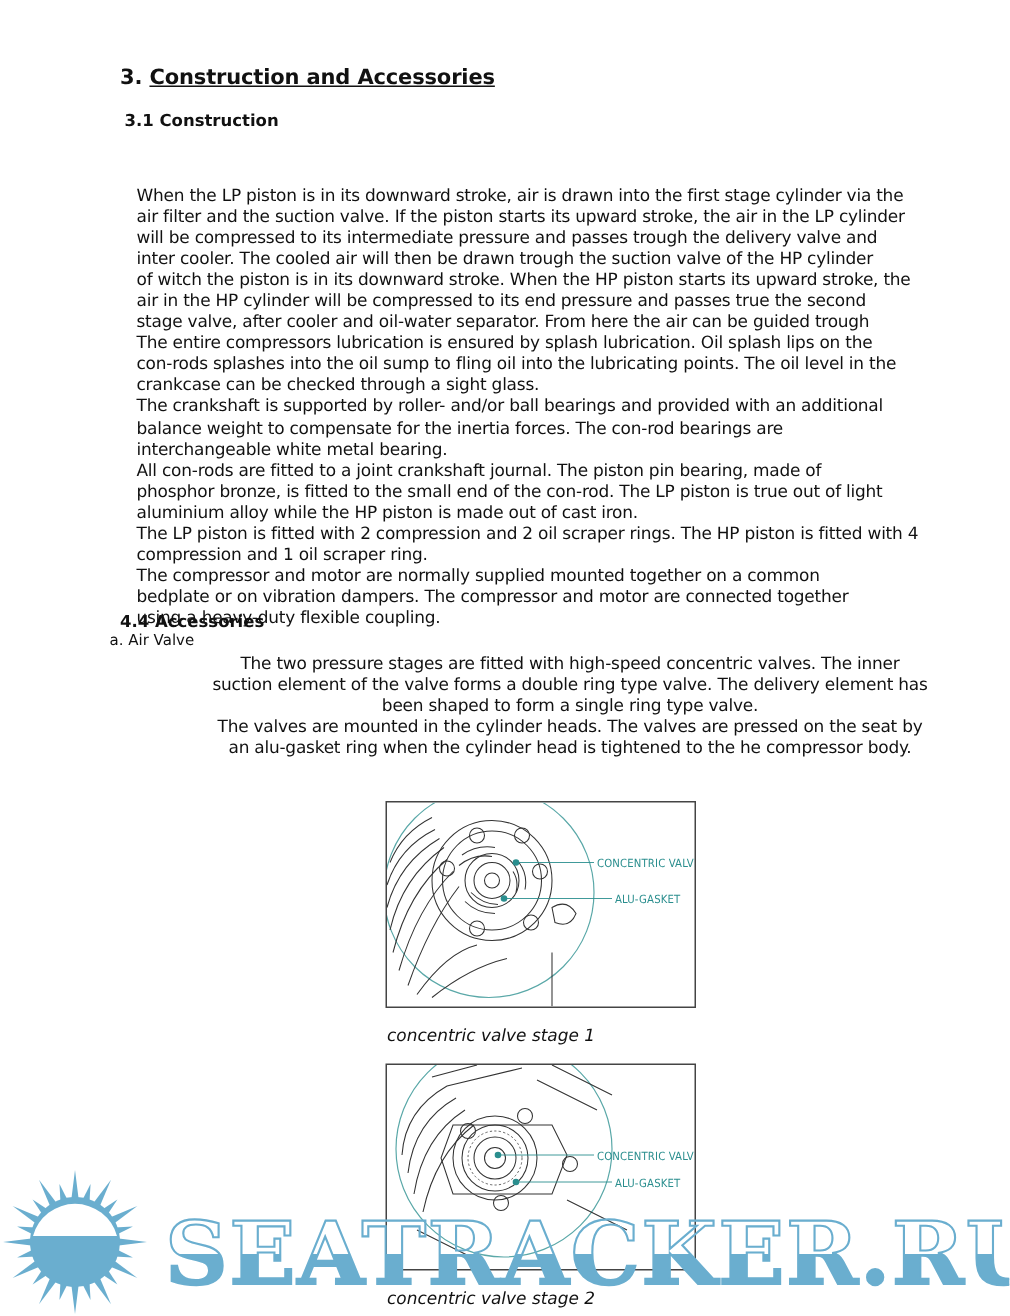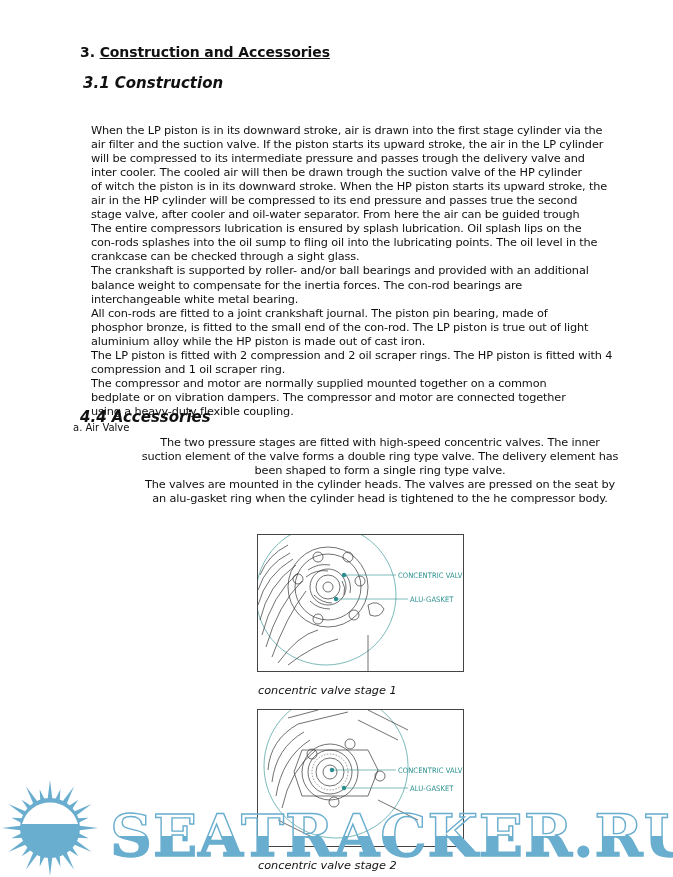--- a/index.html
+++ b/index.html
@@ -1,21 +1,21 @@
 <!DOCTYPE html>
 <html><head>
   <meta charset="utf-8">
   <style>
     html, body { margin: 0; padding: 0; background: #ffffff; }
     body { width: 673px; height: 877px; position: relative; overflow: hidden;
            font-family: "DejaVu Sans", sans-serif; color: #111; }
     .page { position: absolute; left: 0; top: 0; width: 673px; height: 877px; }
     .h1 { position: absolute; left: 80px; top: 44px; font-size: 14px; font-weight: bold; letter-spacing: -0.1px; }
     .h1 .u { text-decoration: underline; }
-    .h2 { position: absolute; font-size: 15px; font-weight: bold; font-style: italic; }
+    .h2 { position: absolute; font-size: 11px; font-weight: bold; }
     .h2.c { left: 83px; top: 74px; }
     .h2.a { left: 80px; top: 408px; }
     .sub { position: absolute; left: 73px; top: 422px; font-size: 10px; }
     .body-text { position: absolute; font-size: 11.3px; line-height: 14.05px; letter-spacing: -0.15px; }
     .body-text.c { left: 91px; top: 88px; width: 520px; margin-top: 36px; }
     .body-text.a { left: 120px; top: 436px; width: 520px; text-align: center; }
     .line { white-space: nowrap; display: block; }
     .figure { position: absolute; border: 1px solid #444; background: #fff; overflow: hidden; }
     .fig1 { left: 257px; top: 534px; width: 205px; height: 136px; }
     .fig2 { left: 257px; top: 709px; width: 205px; height: 136px; }

